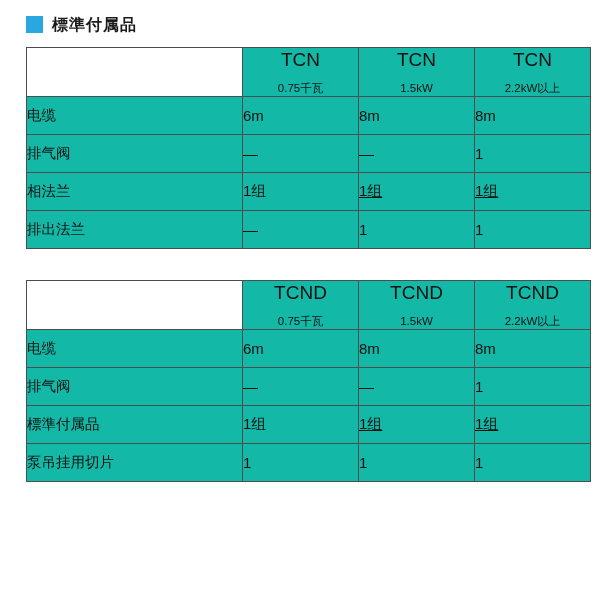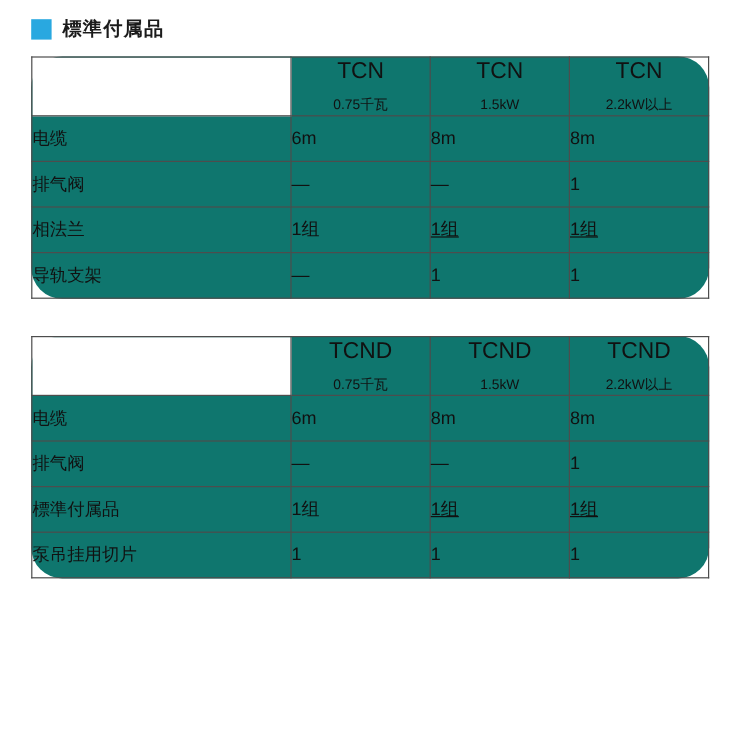--- a/index.html
+++ b/index.html
@@ -45,22 +45,21 @@
   .table-wrap {
     padding: 0 26px;
   }
   .table-wrap.first { margin-top: 14px; }
   .table-wrap.second { margin-top: 31px; }
 
   table.spec {
     border-collapse: collapse;
     width: 564px;
     table-layout: fixed;
-    background: #0f766e;
-    border-radius: 26px;
+    background: #14b8a6;
   }
   table.spec td, table.spec th {
     border: 1px solid #4d4d4d;
     font-weight: normal;
     padding: 0;
     vertical-align: middle;
   }
   col.label { width: 216px; }
   col.val { width: 116px; }
 
@@ -161,21 +160,21 @@
         </tr>
 
         <tr class="row">
           <td class="rowlabel">相法兰</td>
           <td class="cell"><span>1组</span></td>
           <td class="cell"><span class="u">1组</span></td>
           <td class="cell"><span class="u">1组</span></td>
         </tr>
 
         <tr class="row">
-          <td class="rowlabel">导轨支架</td>
+          <td class="rowlabel">排出法兰</td>
           <td class="cell"><span class="dash">—</span></td>
           <td class="cell"><span>1</span></td>
           <td class="cell"><span>1</span></td>
         </tr>
       </tbody>
     </table>
   </div>
 
   <div class="table-wrap second">
     <table class="spec">

